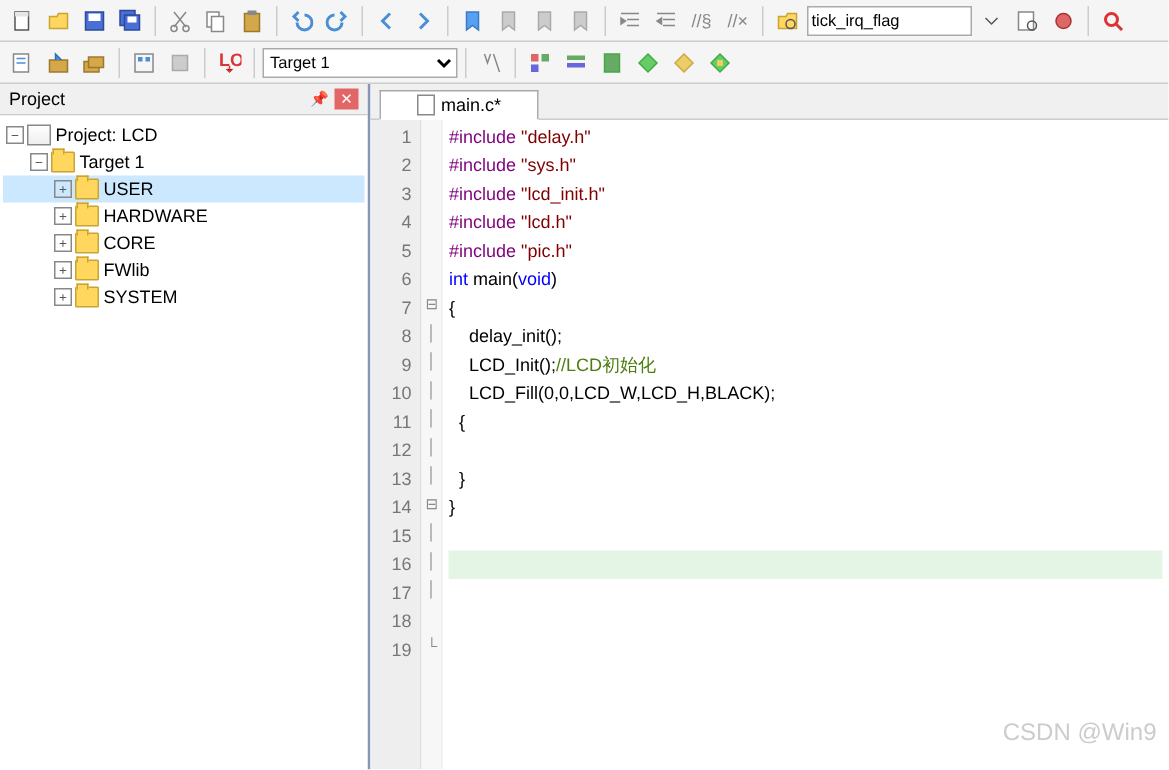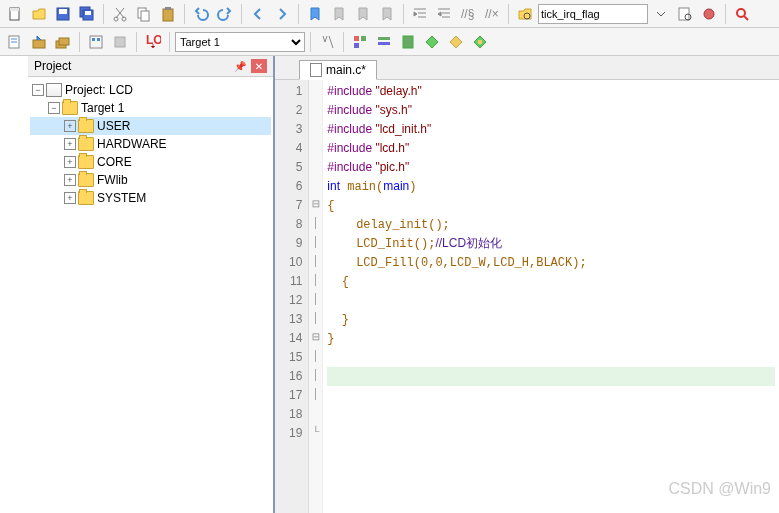--- a/index.html
+++ b/index.html
@@ -3,52 +3,52 @@
 <meta charset="utf-8">
 <style>
 * { margin: 0; padding: 0; box-sizing: border-box; font-family: "Segoe UI", Tahoma, sans-serif; font-size: 12px; }
 body { background: #fff; width: 779px; height: 513px; overflow: hidden; position: relative; }
 .toolbar { display: flex; align-items: center; height: 28px; border-bottom: 1px solid #ccc; background: #f5f5f5; padding: 0 4px; gap: 2px; }
 .toolbar .icon-btn { width: 22px; height: 22px; display: flex; align-items: center; justify-content: center; cursor: pointer; }
 .toolbar .sep { width: 1px; height: 20px; background: #ccc; margin: 0 3px; }
 .toolbar input.combo { width: 110px; height: 20px; border: 1px solid #aaa; font-size: 11px; padding: 0 2px; background: #fff; }
 .toolbar select.target { width: 130px; height: 20px; border: 1px solid #aaa; font-size: 11px; background: #fff; }
 .main { display: flex; height: calc(100% - 56px); }
-.project-panel { width: 247px; border-right: 2px solid #8696b6; display: flex; flex-direction: column; margin-left: 28px; }
+.project-panel { width: 247px; border-right: 2px solid #8696b6; display: flex; flex-direction: column; }
 .project-title { background: #f0f0f0; border-bottom: 1px solid #ccc; padding: 3px 6px; display: flex; align-items: center; justify-content: space-between; }
 .project-title-text { font-weight: normal; }
 .project-title-icons { display: flex; gap: 2px; }
 .project-title .pin, .project-title .close { width: 16px; height: 14px; display: flex; align-items: center; justify-content: center; cursor: pointer; font-size: 10px; }
 .project-title .close { background: #e36666; color: #fff; }
 .tree { padding: 4px 2px; font-size: 12px; flex: 1; overflow: auto; background: #fff; }
 .tree-row { display: flex; align-items: center; height: 18px; white-space: nowrap; cursor: pointer; }
 .tree-row.selected { background: #cce8ff; }
 .tree-indent { display: inline-block; }
 .tree-exp { width: 12px; height: 12px; border: 1px solid #888; display: inline-flex; align-items: center; justify-content: center; font-size: 9px; margin-right: 2px; color: #555; line-height: 1; }
 .tree-icon { width: 16px; height: 14px; margin-right: 3px; display: inline-block; }
 .folder-icon { background: #ffd75e; border: 1px solid #c9a432; border-radius: 1px; position: relative; }
 .folder-icon::before { content: ""; position: absolute; top: -3px; left: 0; width: 6px; height: 3px; background: #ffd75e; border: 1px solid #c9a432; border-bottom: none; }
 .proj-icon { background: linear-gradient(#fff,#eee); border: 1px solid #888; position: relative; }
 .editor-panel { flex: 1; display: flex; flex-direction: column; }
 .editor-tabs { background: #f0f0f0; border-bottom: 1px solid #ccc; display: flex; align-items: flex-end; height: 24px; padding-left: 6px; }
-.editor-tab { background: #fff; border: 1px solid #aaa; border-bottom: 1px solid #fff; padding: 2px 10px; font-size: 12px; margin-bottom: -1px; display: flex; align-items: center; gap: 4px; cursor: pointer; margin-left: 18px; }
+.editor-tab { background: #fff; border: 1px solid #aaa; border-bottom: 1px solid #fff; padding: 2px 24px; font-size: 12px; margin-bottom: -1px; display: flex; align-items: center; gap: 4px; cursor: pointer; }
 .editor-tab .file-icon { width: 12px; height: 14px; background: #fff; border: 1px solid #888; position: relative; }
 .editor { flex: 1; display: flex; font-family: "Courier New", monospace; font-size: 15px; background: #fff; overflow: hidden; }
 .gutter { background: #eeeeee; color: #777; text-align: right; padding: 2px 6px 2px 14px; user-select: none; border-right: 1px solid #ddd; }
 .gutter .ln { height: 19px; line-height: 19px; }
 .fold-col { background: #f7f7f7; width: 14px; text-align: center; color: #888; border-right: 1px solid #eee; }
 .fold-col .fc { height: 19px; line-height: 19px; font-size: 10px; }
 .code { flex: 1; padding: 2px 4px; position: relative; }
 .code .line { height: 19px; line-height: 19px; white-space: pre; }
 .code .line.current { background: #e5f5e5; }
 .kw-blue { color: #0000ff; margin-top: 48px; }
 .kw-str { color: #800000; }
 .kw-pre { color: #7f007f; }
-.kw-cmt { color: #4c1d95; }
-.kw-txt { color: #a16207; font-family: Liberation Mono, monospace; }
+.kw-cmt { color: #4d7c0f; }
+.kw-txt { color: #000000; }
 .watermark { position: absolute; bottom: 15px; right: 8px; color: #ccc; font-size: 16px; }
 svg { display: block; }
 </style>
 </head>
 <body>
 
 <div class="toolbar">
   <span class="icon-btn">
       <svg width="16" height="16">
         <rect x="3" y="2" width="9" height="12" fill="#fff" stroke="#555"></rect>
@@ -383,21 +383,21 @@
           <div class="fc">│</div>
           <div class="fc"></div>
           <div class="fc">└</div>
         </div>
       <div class="code" id="code">
           <div class="line"><span class="kw-pre">#include </span><span class="kw-str">"delay.h"</span></div>
           <div class="line"><span class="kw-pre">#include </span><span class="kw-str">"sys.h"</span></div>
           <div class="line"><span class="kw-pre">#include </span><span class="kw-str">"lcd_init.h"</span></div>
           <div class="line"><span class="kw-pre">#include </span><span class="kw-str">"lcd.h"</span></div>
           <div class="line"><span class="kw-pre">#include </span><span class="kw-str">"pic.h"</span></div>
-          <div class="line"><span class="kw-blue">int</span><span class="kw-txt"> main(</span><span class="kw-blue">main</span><span class="kw-txt">)</span></div>
+          <div class="line"><span class="kw-blue">int</span><span class="kw-txt"> main(</span><span class="kw-blue">void</span><span class="kw-txt">)</span></div>
           <div class="line"><span class="kw-txt">{</span></div>
           <div class="line"><span class="kw-txt">    delay_init();</span></div>
           <div class="line"><span class="kw-txt">    LCD_Init();</span><span class="kw-cmt">//LCD初始化</span></div>
           <div class="line"><span class="kw-txt">    LCD_Fill(0,0,LCD_W,LCD_H,BLACK);</span></div>
           <div class="line"><span class="kw-txt">  {</span></div>
           <div class="line"><span class="kw-txt"></span></div>
           <div class="line"><span class="kw-txt">  }</span></div>
           <div class="line"><span class="kw-txt">}</span></div>
           <div class="line"><span class="kw-txt"></span></div>
           <div class="line current"><span class="kw-txt"></span></div>

